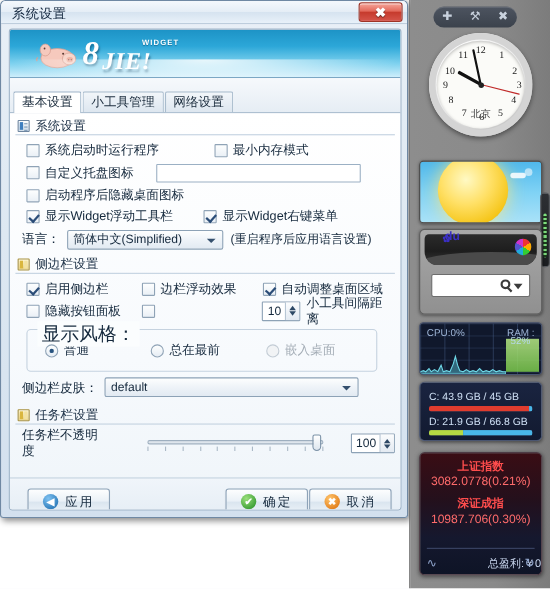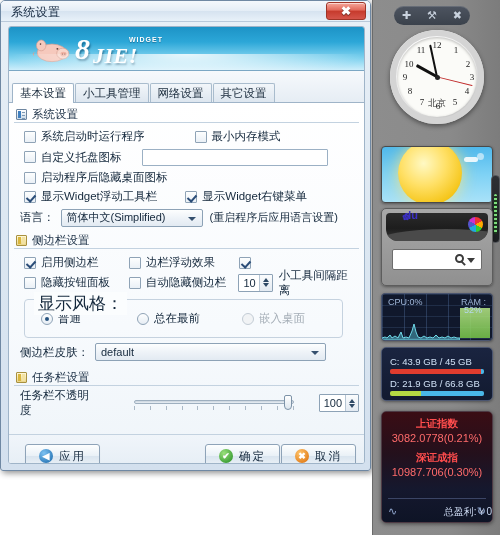--- a/index.html
+++ b/index.html
@@ -468,21 +468,20 @@
         <div class="logo-8">8</div>
         <div class="logo-jie">JIE!</div>
         <div class="logo-widget">WIDGET</div>
         <div class="banner-glow"></div>
       </div>
 
       <div class="tabstrip">
         <div class="tab active">基本设置</div>
         <div class="tab">小工具管理</div>
         <div class="tab">网络设置</div>
-        <div class="tab">其它设置</div>
       </div>
 
       <div class="tabbody">
 
         <div class="group">
           <div class="group-header">
             <span class="hdr-icon blue"></span>
             <span class="group-title">系统设置</span>
           </div>
           <div class="grow">
@@ -547,31 +546,31 @@
               <label class="chk" style="width:105px;">
                 <span class="box checked"></span>
                 <span class="lbl">启用侧边栏</span>
               </label>
               <label class="chk" style="width:110px;">
                 <span class="box"></span>
                 <span class="lbl">边栏浮动效果</span>
               </label>
               <label class="chk">
                 <span class="box checked"></span>
+                <span class="lbl">自动调整桌面区域</span>
               </label>
             </div>
 
             <div style="display:flex; align-items:center; height:21px;">
               <label class="chk" style="width:105px;">
                 <span class="box"></span>
                 <span class="lbl">隐藏按钮面板</span>
               </label>
               <label class="chk" style="width:110px;">
                 <span class="box"></span>
-                <span class="lbl">自动隐藏侧边栏</span>
               </label>
               <div class="spin">
                 <span class="num">10</span>
                 <span class="btns">
                   <i class="up"></i>
                   <i class="dn"></i>
                 </span>
               </div>
               <span style="font-size:11.5px;color:#14283c;margin-left:6px;">小工具间隔距离</span>
             </div>

